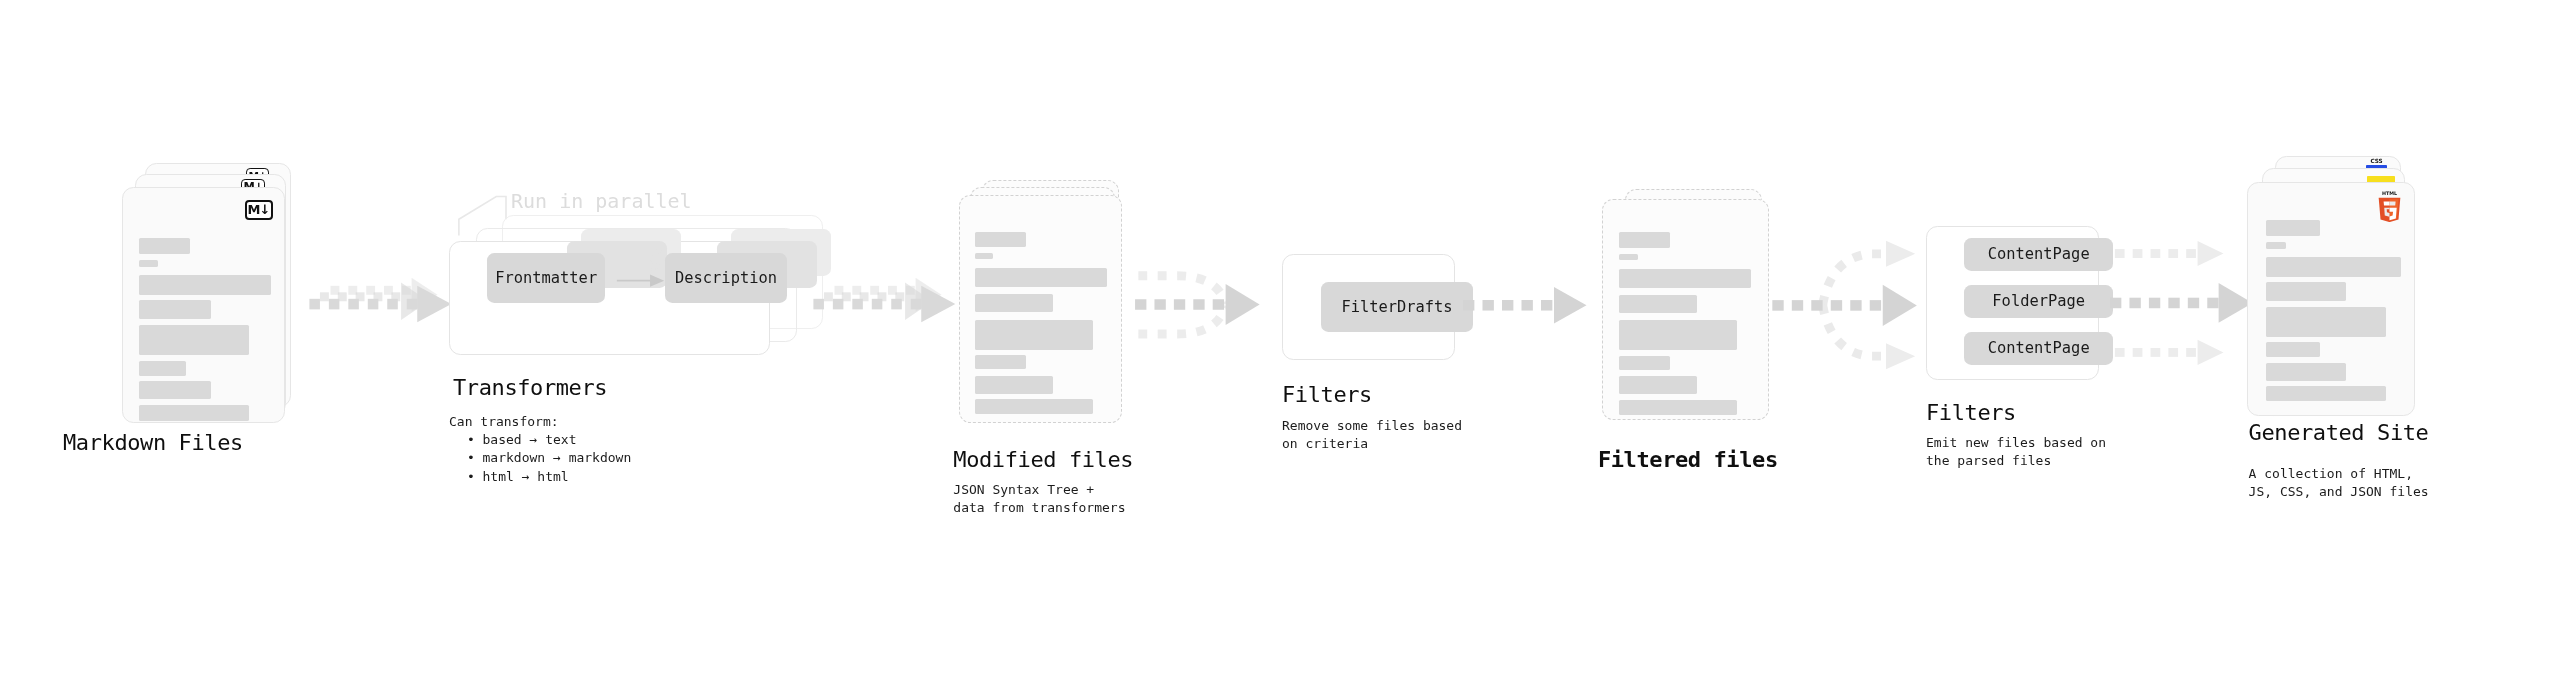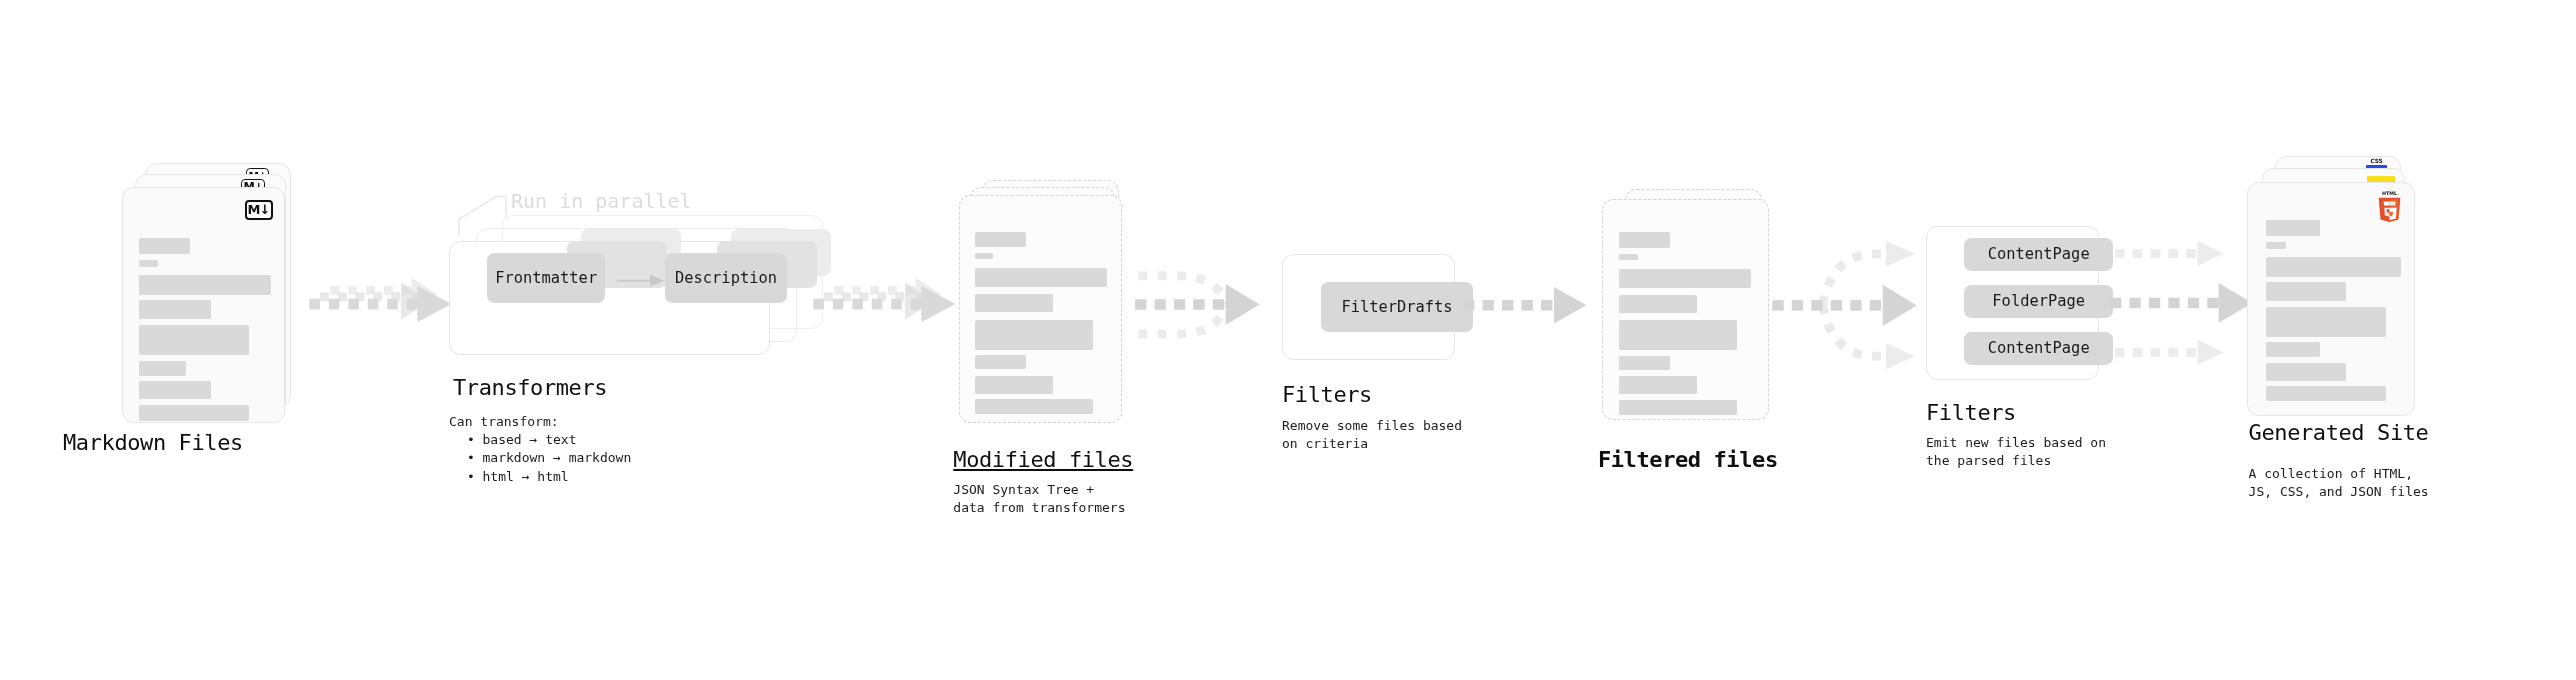--- a/index.html
+++ b/index.html
@@ -256,21 +256,21 @@
         <div class="skel" style="left:14.6px; top:36px;  width:51px;  height:15.4px;"></div>
         <div class="skel" style="left:14.6px; top:57px;  width:18.7px;  height:6.5px;"></div>
         <div class="skel" style="left:14.6px; top:72px;  width:132px; height:19.5px;"></div>
         <div class="skel" style="left:14.6px; top:98px; width:78px;  height:18.7px;"></div>
         <div class="skel" style="left:14.6px; top:124px; width:118px; height:30px;"></div>
         <div class="skel" style="left:14.6px; top:159px; width:51px;  height:14.6px;"></div>
         <div class="skel" style="left:14.6px; top:180px; width:78px;  height:18px;"></div>
         <div class="skel" style="left:14.6px; top:203px; width:118px; height:15.4px;"></div>
       </div>
     </div>
-    <div class="title" style="left:-5.7px; top:267px;text-decoration:underline;">Modified files</div>
+    <div class="title" style="left:-5.7px; top:267px;">Modified files</div>
     <div class="subtitle" style="left:-5.7px; top:301px;">JSON Syntax Tree +
 data from transformers</div>
   </div>
 
   <svg class="svgl" style="left:1130px; top:258px; width:146px; height:93px;" viewBox="0 0 180 115" width="146" height="93">
     <g fill="none" stroke="#e8e8e8" stroke-width="11" stroke-dasharray="11 13" opacity="0.8">
       <path d="M10 22 L58 22 Q108 22 118 57"></path>
       <path d="M10 94 L58 94 Q108 94 118 59"></path>
     </g>
     <g fill="#d4d4d4">

